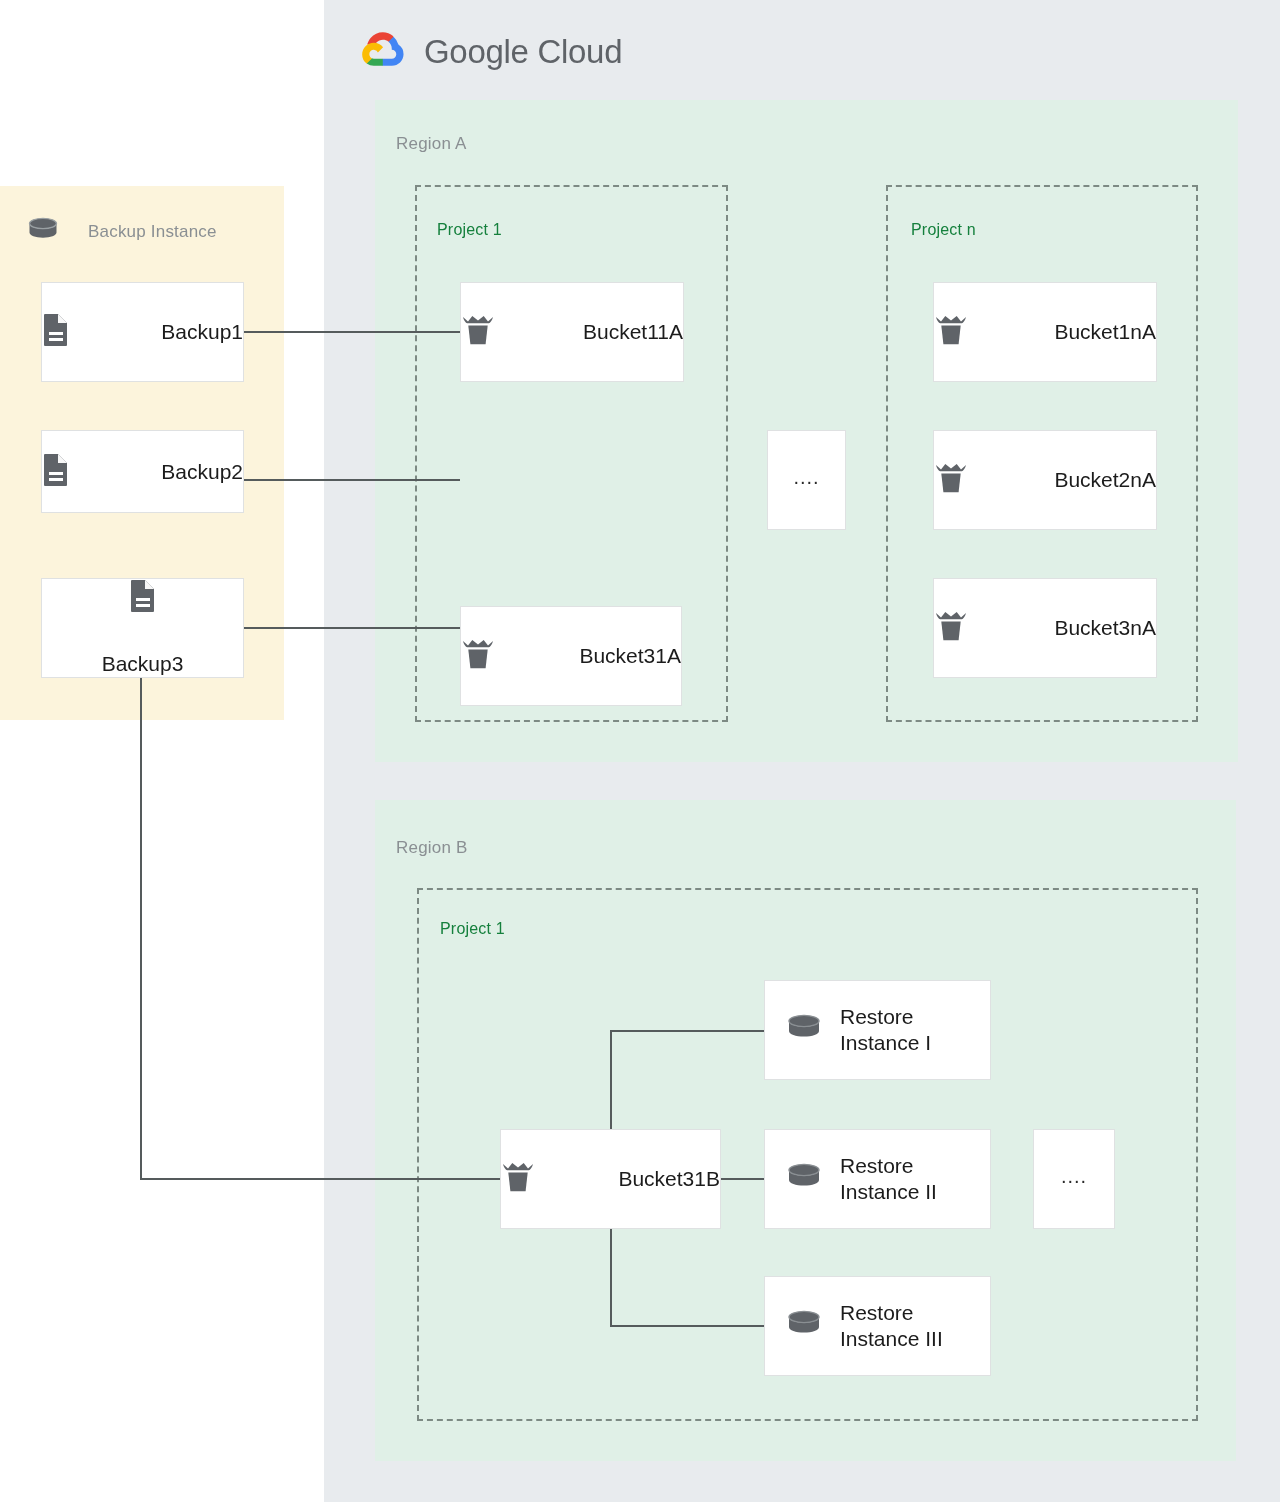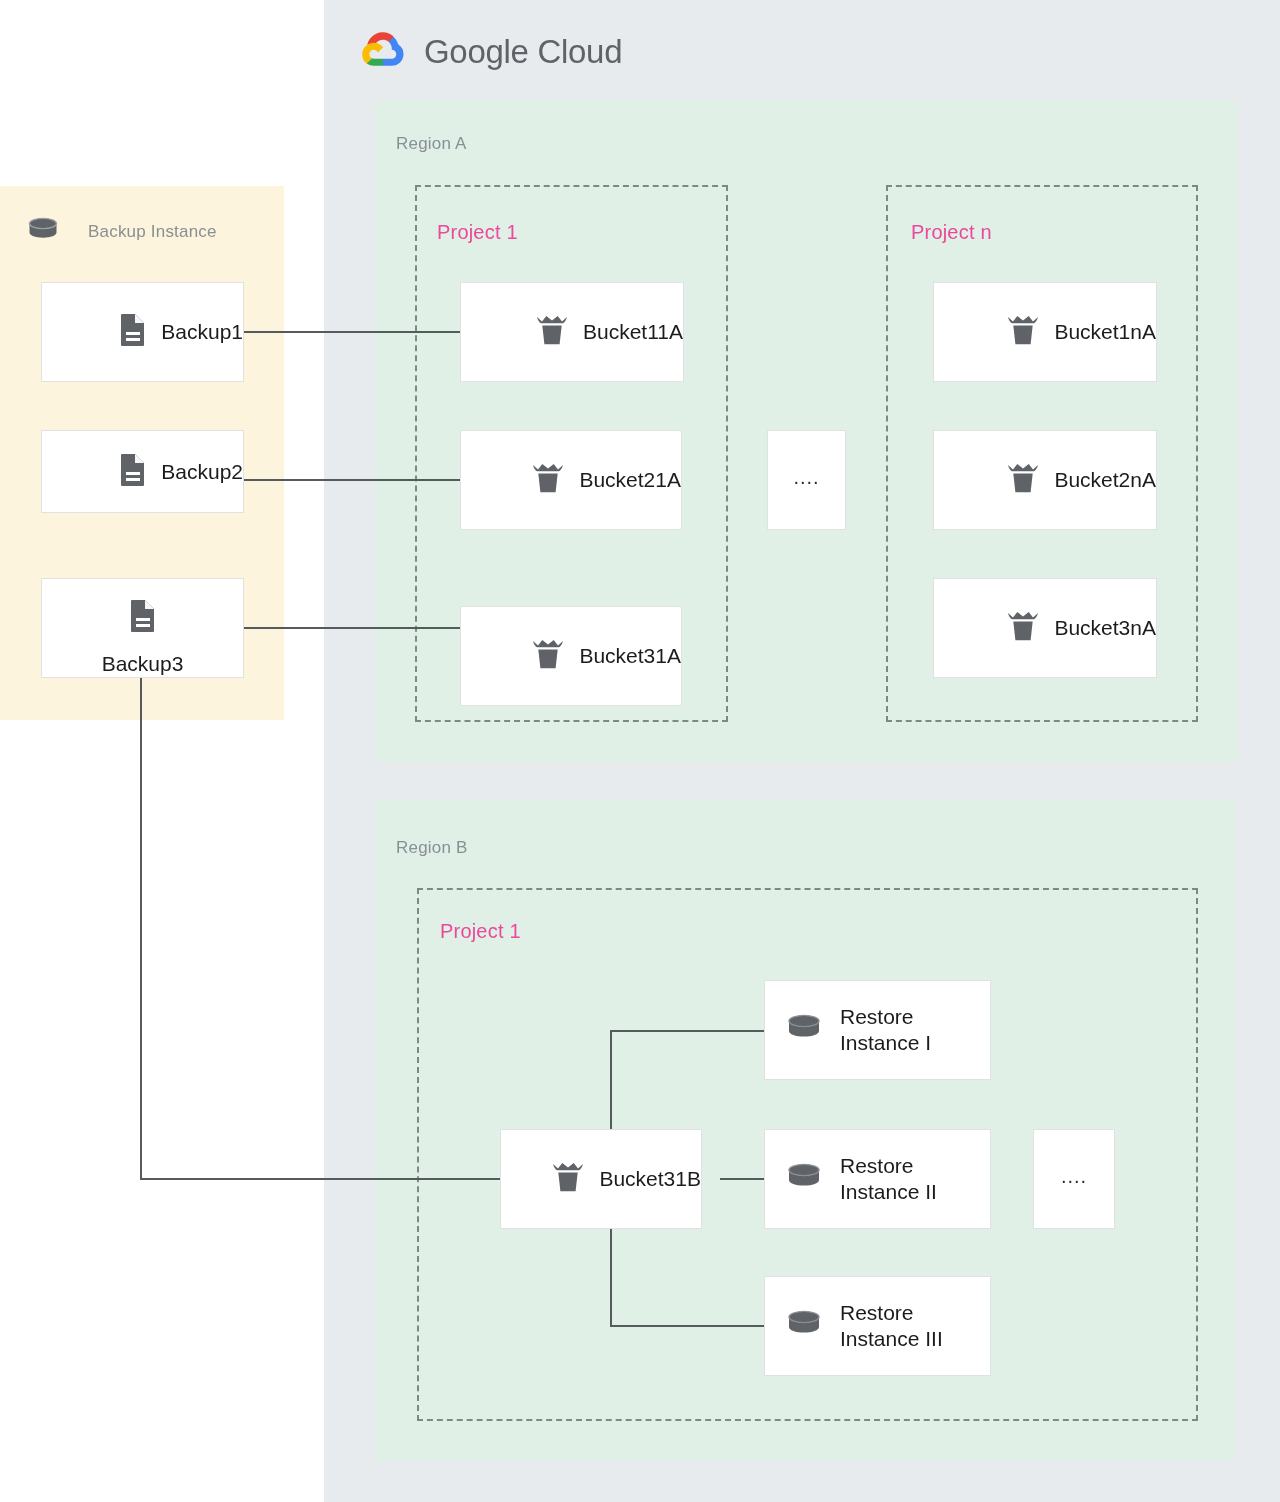--- a/index.html
+++ b/index.html
@@ -15,27 +15,27 @@
                 background:#fcf4dc;}
   .region{position:absolute;background:#e0f0e7;}
   .region-a{left:375px;top:100px;width:863px;height:662px;}
   .region-b{left:375px;top:800px;width:861px;height:661px;}
 
   .region-label{position:absolute;font-size:17px;color:#8a8f93;
                 letter-spacing:.2px;white-space:nowrap;}
 
   .project-box{position:absolute;border:2px dashed #7d8a84;
                background:transparent;box-sizing:border-box;}
-  .project-label{position:absolute;font-size:20px;color:#ec4899;
+  .project-label{position:absolute;font-size:16px;color:#15803d;
                  letter-spacing:.2px;white-space:nowrap;}
 
   
   .card{position:absolute;background:#ffffff;border:1px solid #dfe1e2;
         box-sizing:border-box;display:flex;align-items:center;
-        justify-content:flex-end;gap:14px;}
+        justify-content:space-between;gap:14px;}
   .card .lbl{font-size:21px;color:#1c1c1c;line-height:1.22;white-space:pre-line;}
   .card.wrapped{justify-content:flex-start;padding-left:20px;gap:17px;}
   .dots{position:absolute;background:#fff;border:1px solid #dfe1e2;
         box-sizing:border-box;display:flex;align-items:center;
         justify-content:center;}
   .dots span{font-size:20px;color:#2a2a2a;letter-spacing:1px;
              line-height:1;transform:translateY(-3px);}
 
   .ico{flex:0 0 auto;display:block;}
 
@@ -84,29 +84,20 @@
   <div class="card" style="left:460px;top:282px;width:224px;height:100px;">
     <span class="ico">
       <svg width="34" height="32" viewBox="0 0 34 32">
           <path d="M2 3c0 0 1.2 5.1 4.1 6.3h21.8C30.8 8.1 32 3 32 3l-5 4.4L22.7 2l-5.7 4.6L11.3 2 7 7.4 2 3z" fill="#5f6368"></path>
           <path d="M7.3 11.5h19.4l-2.1 18.8H9.4L7.3 11.5z" fill="#5f6368"></path>
         </svg>
     </span>
     <span class="lbl">Bucket11A</span>
   </div>
 
-  <div class="card" style="left:460px;top:430px;width:222px;height:100px;">
-    <span class="ico">
-      <svg width="34" height="32" viewBox="0 0 34 32">
-          <path d="M2 3c0 0 1.2 5.1 4.1 6.3h21.8C30.8 8.1 32 3 32 3l-5 4.4L22.7 2l-5.7 4.6L11.3 2 7 7.4 2 3z" fill="#5f6368"></path>
-          <path d="M7.3 11.5h19.4l-2.1 18.8H9.4L7.3 11.5z" fill="#5f6368"></path>
-        </svg>
-    </span>
-    <span class="lbl">Bucket21A</span>
-  </div>
 
   <div class="card" style="left:460px;top:578px;width:222px;height:100px;margin-top:28px;">
     <span class="ico">
       <svg width="34" height="32" viewBox="0 0 34 32">
           <path d="M2 3c0 0 1.2 5.1 4.1 6.3h21.8C30.8 8.1 32 3 32 3l-5 4.4L22.7 2l-5.7 4.6L11.3 2 7 7.4 2 3z" fill="#5f6368"></path>
           <path d="M7.3 11.5h19.4l-2.1 18.8H9.4L7.3 11.5z" fill="#5f6368"></path>
         </svg>
     </span>
     <span class="lbl">Bucket31A</span>
   </div>
@@ -153,21 +144,21 @@
 
   <div class="project-box" style="left:417px;top:888px;width:781px;height:533px;"></div>
   <div class="project-label" style="left:440px;top:920px;">Project 1</div>
 
   <div class="ln lnv" style="left:610px;top:1030px;height:150px;"></div>
   <div class="ln lnh" style="left:610px;top:1030px;width:155px;"></div>
   <div class="ln lnh" style="left:720px;top:1178px;width:45px;"></div>
   <div class="ln lnv" style="left:610px;top:1178px;height:148px;"></div>
   <div class="ln lnh" style="left:610px;top:1325px;width:155px;"></div>
 
-  <div class="card" style="left:500px;top:1129px;width:202px;height:100px;">
+  <div class="card" style="left:500px;top:1129px;width:221px;height:100px;">
     <span class="ico">
       <svg width="34" height="32" viewBox="0 0 34 32">
           <path d="M2 3c0 0 1.2 5.1 4.1 6.3h21.8C30.8 8.1 32 3 32 3l-5 4.4L22.7 2l-5.7 4.6L11.3 2 7 7.4 2 3z" fill="#5f6368"></path>
           <path d="M7.3 11.5h19.4l-2.1 18.8H9.4L7.3 11.5z" fill="#5f6368"></path>
         </svg>
     </span>
     <span class="lbl">Bucket31B</span>
   </div>
 
   <div class="card wrapped" style="left:764px;top:980px;width:227px;height:100px;">

